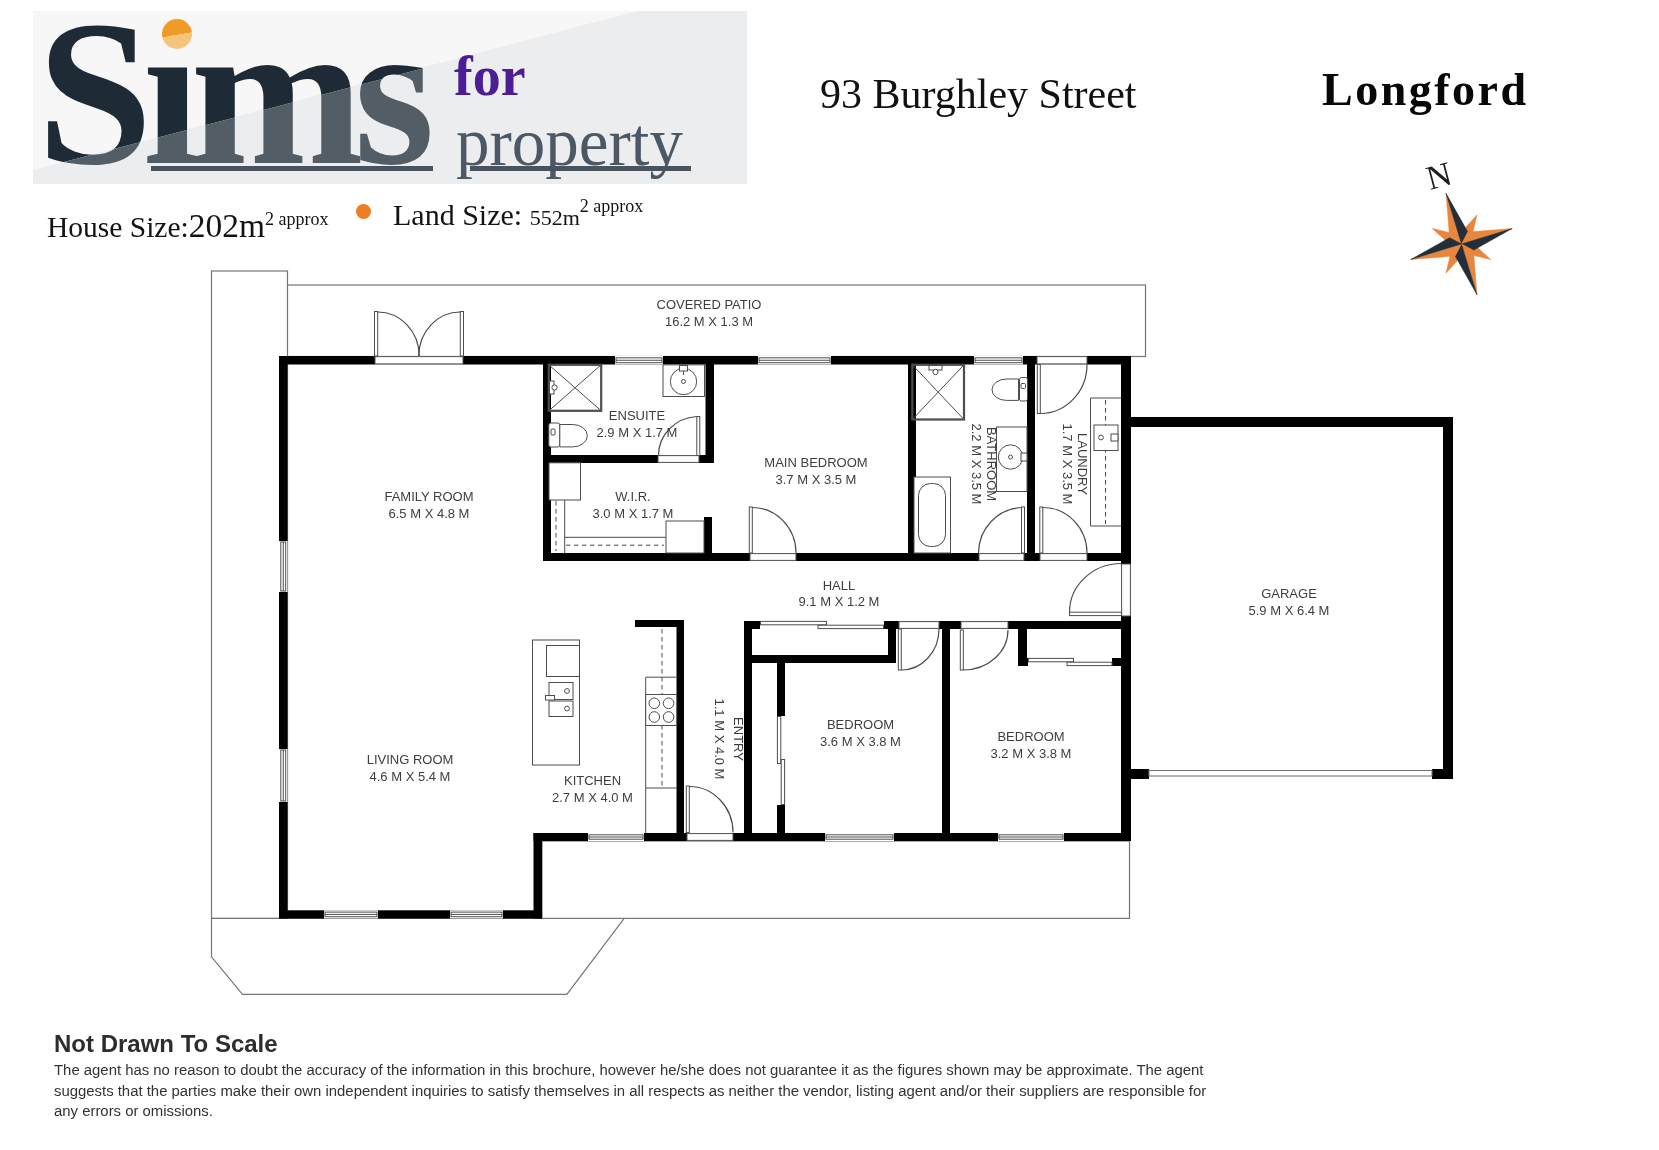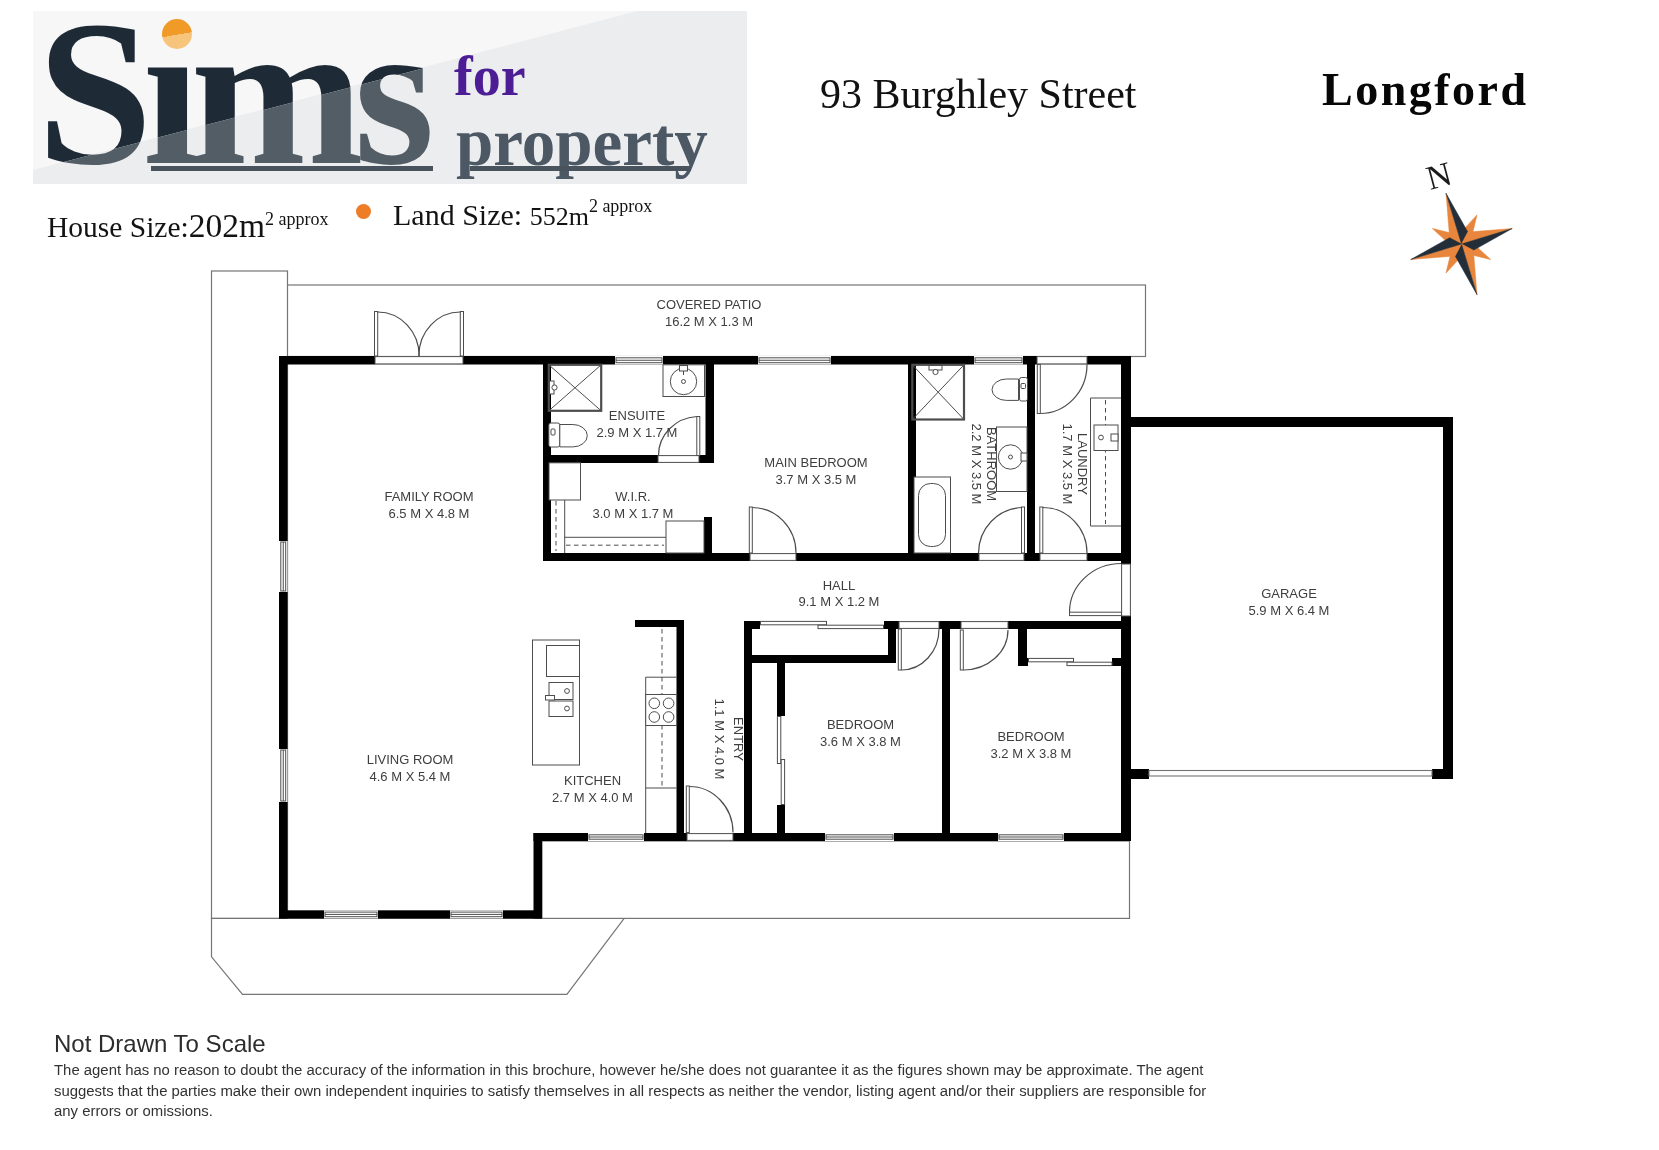--- a/index.html
+++ b/index.html
@@ -18,29 +18,29 @@
 <div class="abs" style="left:37px;top:-26px;width:445px;height:240px;font-family:'Liberation Serif',serif;font-weight:bold;font-size:208px;letter-spacing:-10px;color:#1e2a36;clip-path:polygon(0 0,445px 0,445px 79px,0 195px);">Sıms</div>
 
 <div class="abs" style="left:37px;top:-26px;width:445px;height:240px;font-family:'Liberation Serif',serif;font-weight:bold;font-size:208px;letter-spacing:-10px;color:#535d66;clip-path:polygon(0 195px,445px 79px,445px 240px,0 240px);">Sıms</div>
 
 <div class="abs" style="left:162px;top:19px;width:30px;height:30px;border-radius:50%;background:linear-gradient(170deg,#f09a28 52%,#f7c47c 52%);"></div>
 
 <div class="abs" style="left:151px;top:166px;width:282px;height:5px;background:#49535d;"></div>
 
 <div class="abs serif" style="left:454px;top:48px;font-weight:bold;font-size:56px;color:#4c1d95;line-height:1;">for</div>
 
-<div class="abs serif" style="left:456px;top:109px;font-weight:bold;font-size:67px;color:#4c5864;line-height:1;">property</div>
+<div class="abs serif" style="left:456px;top:109px;font-weight:normal;font-size:67px;color:#4c5864;line-height:1;">property</div>
 
 <div class="abs" style="left:470px;top:166px;width:221px;height:5px;background:#49535d;"></div>
 
 <div class="abs serif" style="left:47px;top:207px;font-size:29.5px;color:#131313;">House Size:<span style="font-size:33.5px;">202m</span><span style="font-size:18px;vertical-align:12px;">2 approx</span></div>
 
 <div class="abs" style="left:356px;top:204px;width:15px;height:15px;border-radius:50%;background:#ed7d26;"></div>
 
-<div class="abs serif" style="left:393px;top:196px;font-size:30px;color:#131313;">Land Size: <span style="font-size:26px;">552m</span><span style="font-size:18px;vertical-align:12.5px;">2 approx</span></div>
+<div class="abs serif" style="left:393px;top:196px;font-size:30px;color:#131313;">Land Size: <span style="font-size:22px;">552m</span><span style="font-size:18px;vertical-align:12.5px;">2 approx</span></div>
 
 <div class="abs serif" style="left:820px;top:70px;width:340px;text-align:left;font-size:42px;color:#111;">93 Burghley Street</div>
 
 <div class="abs serif" style="left:1322px;top:63px;width:240px;text-align:left;font-size:46px;font-weight:bold;letter-spacing:2.5px;color:#070707;">Longford</div>
 
 <svg class="abs" style="left:1380px;top:150px;" width="220" height="200" viewBox="1380 150 220 200">
 
 <text x="1430" y="190" transform="rotate(-15 1430 190)" font-family="Liberation Serif,serif" font-size="34" fill="#1c1c1c">N</text>
 
 <g>
@@ -389,17 +389,17 @@
           <text x="1073" y="474" text-anchor="middle">1.7 M X 3.5 M</text>
         </g>
 
 <g transform="rotate(90 729 739)" font-family="Liberation Sans,sans-serif" font-size="13" fill="#3e3e3e">
           <text x="729" y="734" text-anchor="middle">ENTRY</text>
           <text x="729" y="753.5" text-anchor="middle">1.1 M X 4.0 M</text>
         </g>
 </g>
 </svg>
 
-<div class="abs" style="left:54px;top:1030px;font-size:24px;color:#2d2d2d;font-weight:normal;letter-spacing:0;">Not Drawn To Scale</div>
+<div class="abs" style="left:54px;top:1030px;font-size:24px;color:#2d2d2d;font-weight:bold;letter-spacing:0;">Not Drawn To Scale</div>
 
 <div class="abs" style="left:54px;top:1060px;font-size:14.9px;line-height:20.7px;color:#333;white-space:nowrap;">The agent has no reason to doubt the accuracy of the information in this brochure, however he/she does not guarantee it as the figures shown may be approximate. The agent<br>suggests that the parties make their own independent inquiries to satisfy themselves in all respects as neither the vendor, listing agent and/or their suppliers are responsible for<br>any errors or omissions.</div>
 
 </div>
 
 </body></html>

